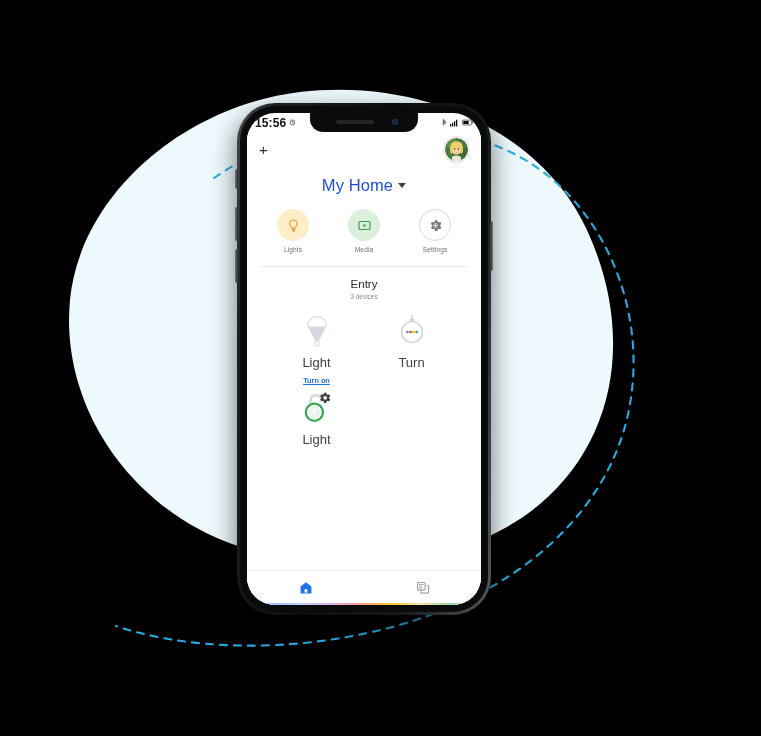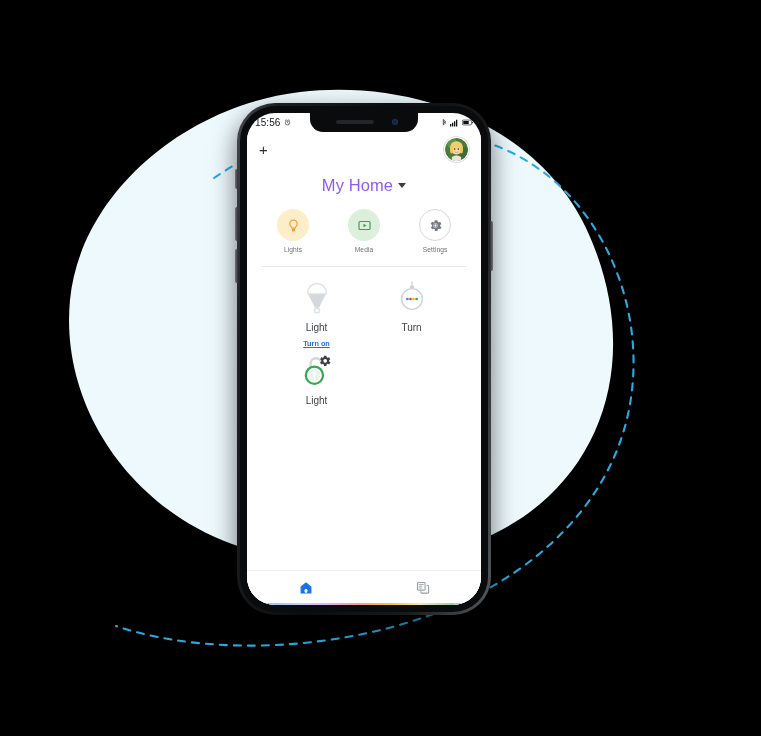--- a/index.html
+++ b/index.html
@@ -107,22 +107,22 @@
     padding: 0 8px;
     box-sizing: border-box;
     z-index: 7;
   }
   #status-left {
     display: flex;
     align-items: center;
     gap: 3px;
   }
   #status-time {
-    font-size: 10px;
-    font-weight: normal;
+    font-size: 12px;
+    font-weight: bold;
     color: #101214;
     letter-spacing: .1px;
   }
   #status-right {
     display: flex;
     align-items: center;
     gap: 3px;
   }
 
   
@@ -161,21 +161,21 @@
   #home-title-row {
     display: flex;
     align-items: center;
     justify-content: center;
     gap: 5px;
     margin-top: 10px;
     cursor: pointer;
   }
   #home-title {
     font-size: 16.5px;
-    color: #8b5cf6;
+    color: #1d4ed8;
     letter-spacing: .1px;
   }
   .caret {
     width: 0; height: 0;
     border-left: 4px solid transparent;
     border-right: 4px solid transparent;
     border-top: 5px solid #3c3f42;
   }
 
   
@@ -247,21 +247,21 @@
   }
   .device-icon {
     width: 38px; height: 38px;
     display: flex;
     align-items: center;
     justify-content: center;
     position: relative;
   }
   .device-label {
     margin-top: 5px;
-    font-size: 10px;
+    font-size: 13px;
     color: #3f4245;
   }
   .device-action {
     margin-top: 6px;
     font-size: 7.3px;
     font-weight: bold;
     color: #1a73e8;
     cursor: pointer;
     text-decoration: underline;
   }
@@ -417,20 +417,24 @@
               <circle cx="12" cy="12" r="2.3" fill="none" stroke="#76797d" stroke-width="1.4"></circle>
             </svg>
           </div>
           <div class="qa-label">Settings</div>
         </div>
 
       </div>
 
       <div id="divider"></div>
 
+      <div id="room-header">
+        <div id="room-name">Entry</div>
+        <div id="room-count">3 devices</div>
+      </div>
 
       <div id="device-grid">
 
         <div class="device">
           <div class="device-icon">
             <svg width="30" height="34" viewBox="0 0 30 34">
               <path d="M15 2.5a9.4 9.4 0 0 0-9.4 9.4c0 .55.35 1 .85 1h17.1c.5 0 .85-.45.85-1A9.4 9.4 0 0 0 15 2.5z" fill="none" stroke="#dfe3e6" stroke-width="1.5"></path>
               <path d="M6.2 13.2h17.6L16.6 27.4a1.9 1.9 0 0 1-3.2 0z" fill="#d5d9dd"></path>
               <circle cx="15" cy="29.4" r="2.5" fill="none" stroke="#dfe3e6" stroke-width="1.4"></circle>
             </svg>

